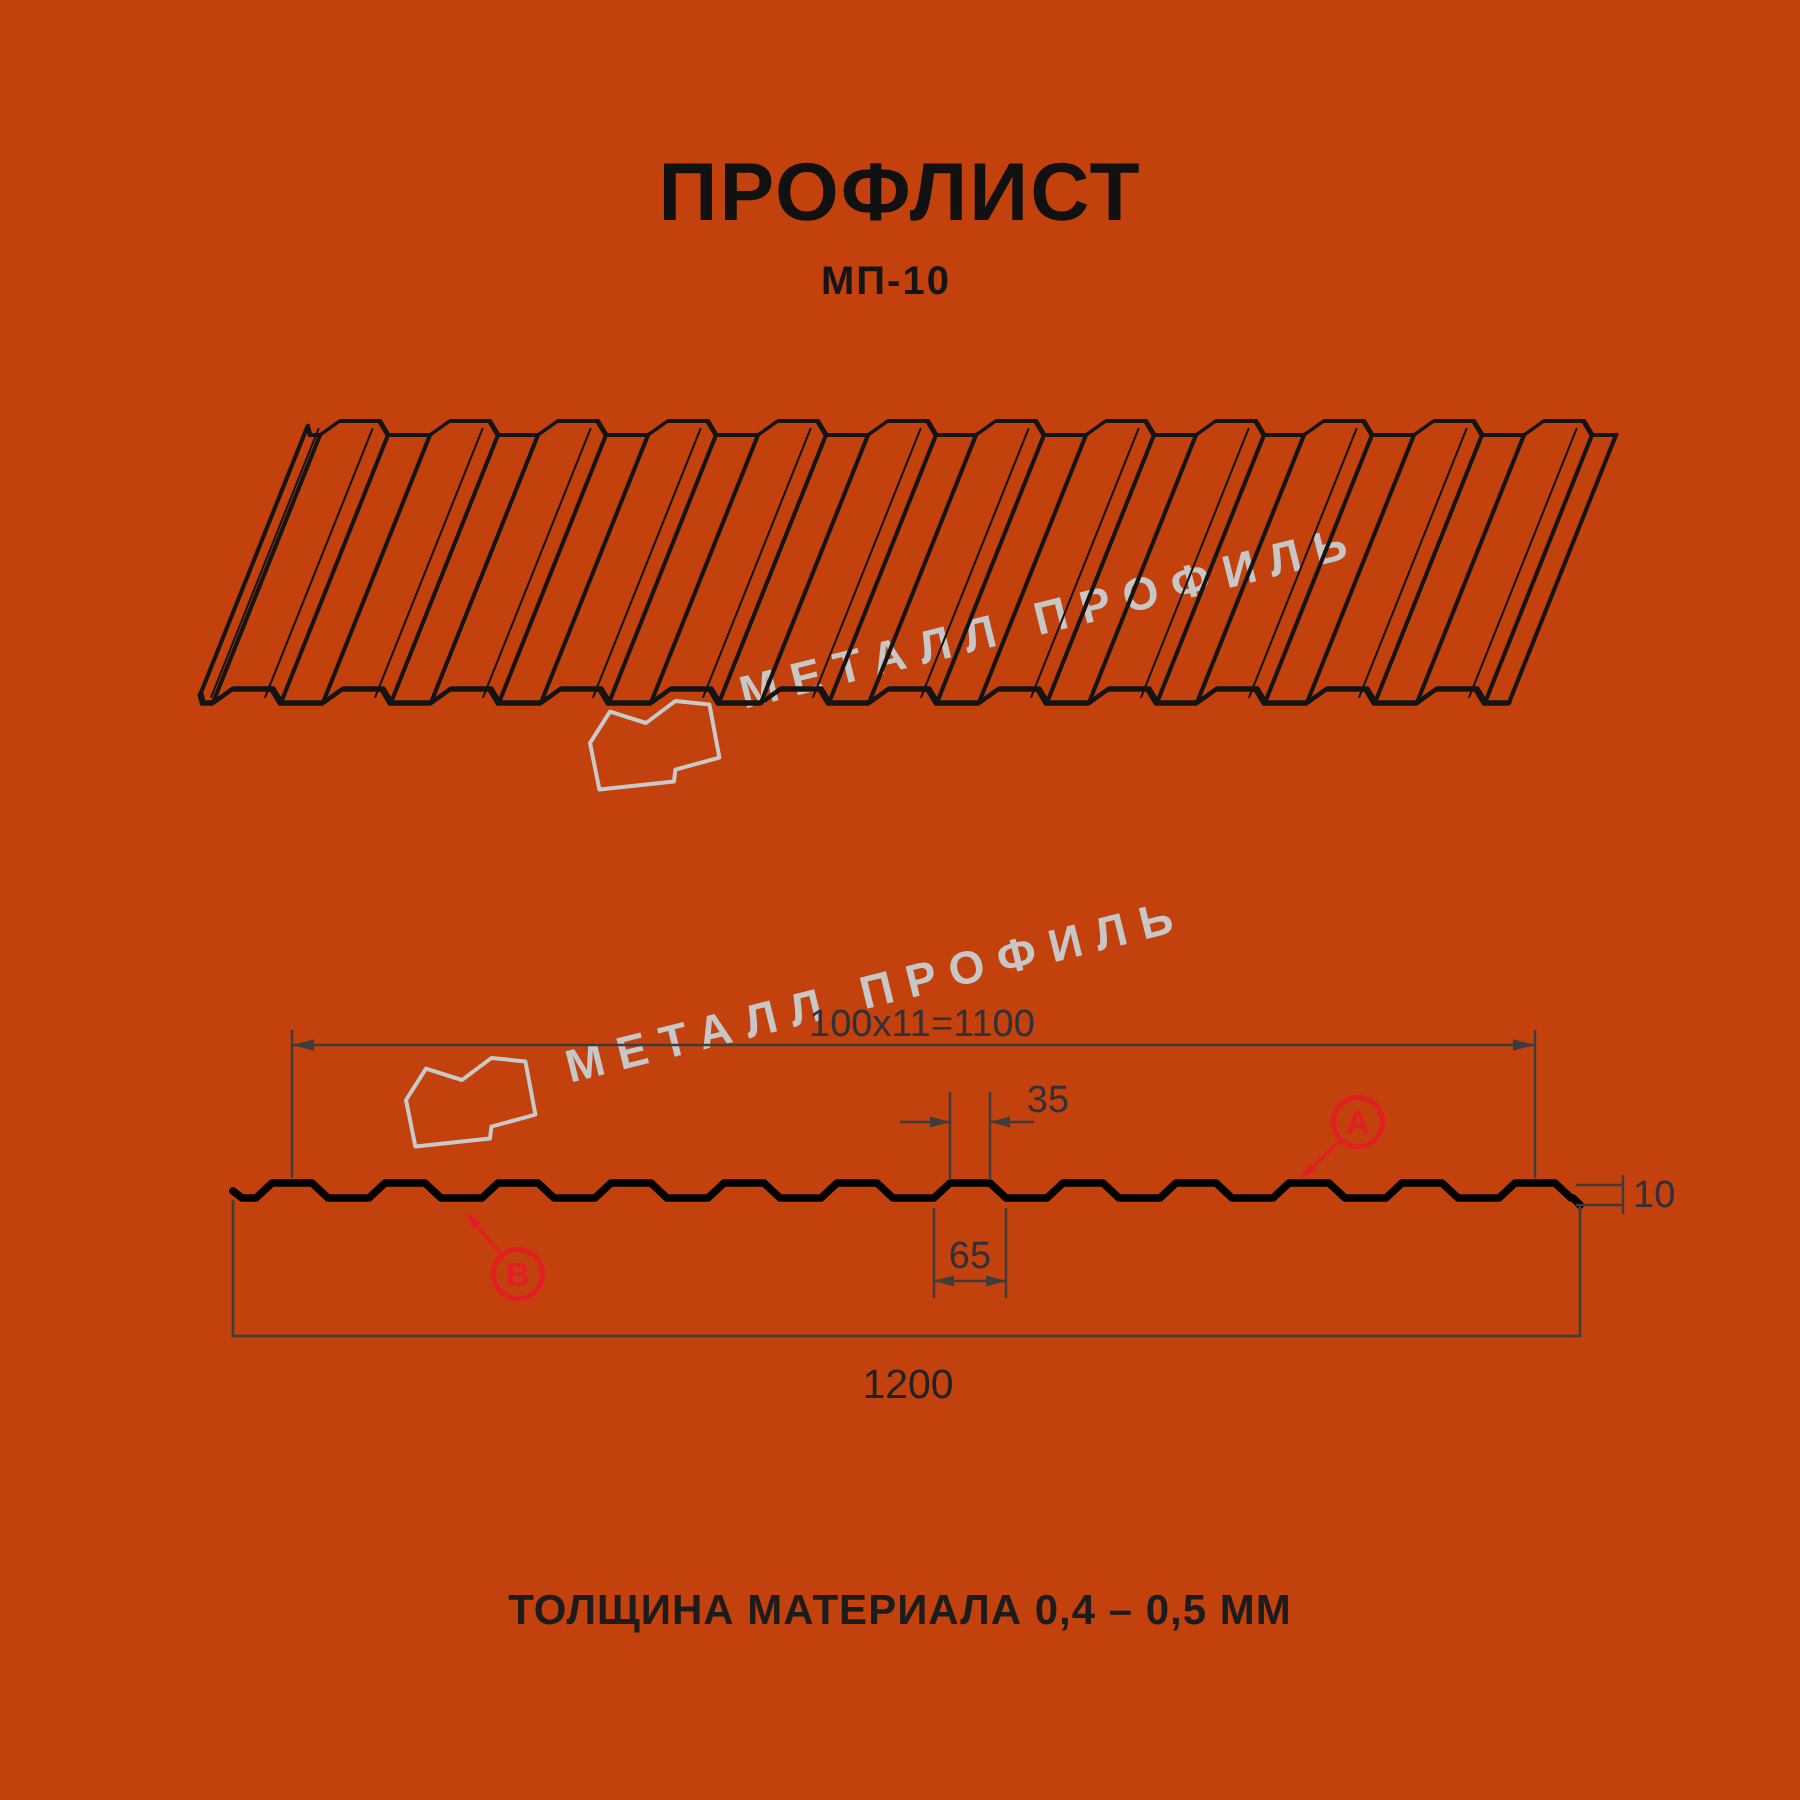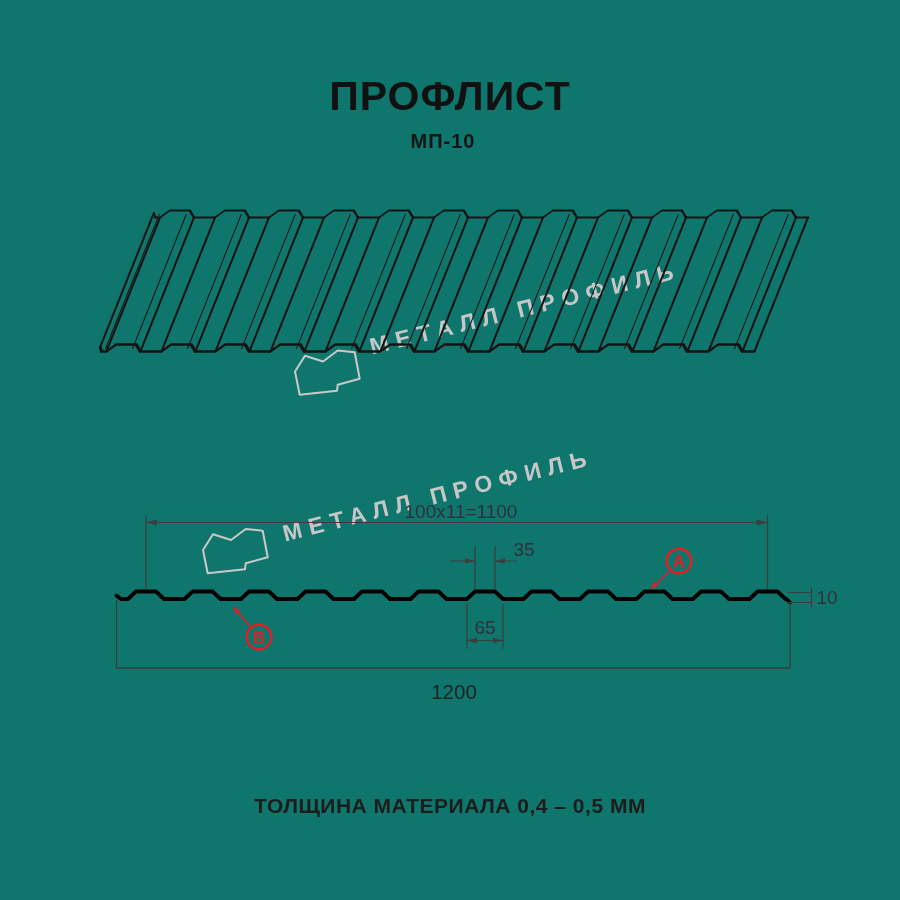--- a/index.html
+++ b/index.html
@@ -1,16 +1,16 @@
 <!DOCTYPE html>
 <html><head>
 <meta charset="utf-8">
 <style>
   html,body{margin:0;padding:0;background:#fff;}
-  .stage{position:relative;width:900px;height:900px;background:#0f766e;overflow:hidden;
+  .stage{position:relative;width:900px;height:900px;background:#c2410c;overflow:hidden;
          font-family:"Liberation Sans",sans-serif;}
   .title{position:absolute;left:0;right:0;top:73px;text-align:center;
          font-size:41px;font-weight:bold;letter-spacing:1px;color:#111;}
   .subtitle{position:absolute;left:0;right:14px;top:130px;text-align:center;
          font-size:20px;font-weight:600;letter-spacing:1px;color:#151515;}
   .footer{position:absolute;left:0;right:0;top:794px;text-align:center;
          font-size:21px;font-weight:600;letter-spacing:.5px;color:#1c1c1c;}
   .wm{position:absolute;white-space:nowrap;font-weight:bold;font-size:23px;
       letter-spacing:7px;color:#c7c7c7;transform-origin:0 0;transform:rotate(-14deg);}
   .wm1{left:367px;top:334px;}

